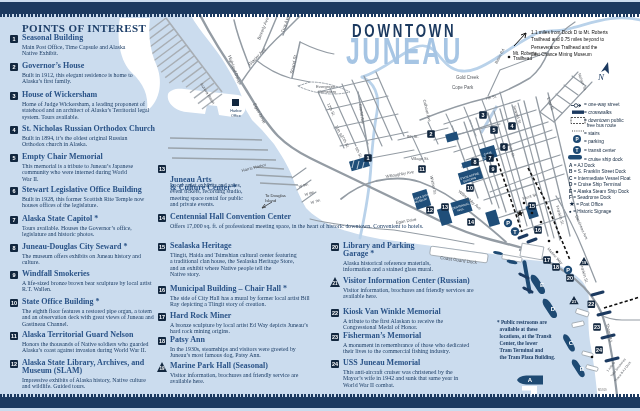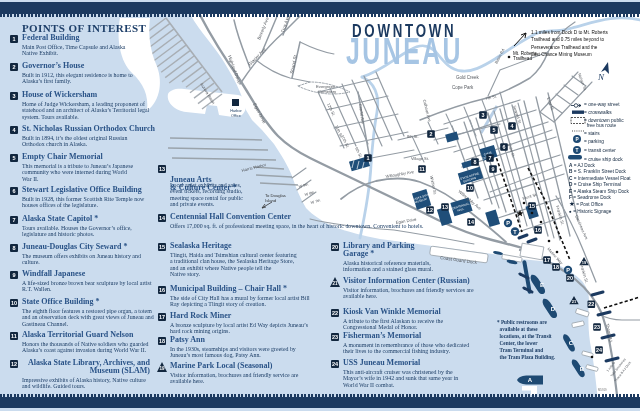--- a/index.html
+++ b/index.html
@@ -432,21 +432,21 @@
 
 <div style="position:absolute;left:352px;top:20.5px;font-family:'Liberation Sans',sans-serif;
   font-weight:bold;color:#1c3a60;font-size:17.5px;letter-spacing:3.6px;transform:scaleX(0.76);transform-origin:0 0;">DOWNTOWN</div>
 <div style="position:absolute;left:346px;top:30.5px;font-family:'Liberation Sans',sans-serif;
   font-weight:bold;color:#a6c5e4;font-size:36px;letter-spacing:3.6px;transform:scaleX(0.69);transform-origin:0 0;">JUNEAU</div>
 
 <div class="poi-head">POINTS OF INTEREST</div>
 
 <div class="item" style="left:10px;top:35px;">
       <span class="mk">1</span>
-      <span class="tt" style="">Federal Building</span>
+      <span class="tt" style="">Seasonal Building</span>
       <span class="ds" style="top:9px;width:118px;">Main Post Office, Time Capsule and Alaska Native Exhibit.</span>
     </div>
 <div class="item" style="left:10px;top:63px;">
       <span class="mk">2</span>
       <span class="tt" style="">Governor’s House</span>
       <span class="ds" style="top:9px;width:130px;">Built in 1912, this elegant residence is home to Alaska’s first family.</span>
     </div>
 <div class="item" style="left:10px;top:92px;">
       <span class="mk">3</span>
       <span class="tt" style="">House of Wickersham</span>
@@ -472,36 +472,36 @@
       <span class="tt" style="">Alaska State Capitol *</span>
       <span class="ds" style="top:9px;width:132px;">Tours available. Houses the Governor’s office, legislature and historic photos.</span>
     </div>
 <div class="item" style="left:10px;top:244px;">
       <span class="mk">8</span>
       <span class="tt" style="">Juneau-Douglas City Seward *</span>
       <span class="ds" style="top:9px;width:125px;">The museum offers exhibits on Juneau history and culture.</span>
     </div>
 <div class="item" style="left:10px;top:271px;">
       <span class="mk">9</span>
-      <span class="tt" style="">Windfall Japanese</span>
+      <span class="tt" style="">Windfall Smokeries</span>
       <span class="ds" style="top:9px;width:130px;">A life-sized bronze brown bear sculpture by local artist R.T. Wallen.</span>
     </div>
 <div class="item" style="left:10px;top:299px;">
       <span class="mk">10</span>
       <span class="tt" style="">State Office Building *</span>
       <span class="ds" style="top:9px;width:133px;">The eighth floor features a restored pipe organ, a totem and an observation deck with great views of Juneau and Gastineau Channel.</span>
     </div>
 <div class="item" style="left:10px;top:332px;">
       <span class="mk">11</span>
       <span class="tt" style="">Alaska Territorial Guard Nelson</span>
       <span class="ds" style="top:9px;width:140px;">Honors the thousands of Native soldiers who guarded Alaska’s coast against invasion during World War II.</span>
     </div>
 <div class="item" style="left:10px;top:360px;">
       <span class="mk">12</span>
-      <span class="tt wrap" style="width:128px;text-align:right;">Alaska State Library, Archives, and<br>Museum (SLAM)</span>
+      <span class="tt wrap" style="width:128px;">Alaska State Library, Archives, and<br>Museum (SLAM)</span>
       <span class="ds" style="top:17px;width:128px;">Impressive exhibits of Alaska history, Native culture and wildlife. Guided tours.</span>
     </div>
 <div class="item" style="left:158px;top:165px;">
       <span class="mk">13</span>
       <span class="tt wrap" style="width:100px;margin-top:12px;">Juneau Arts<br>&amp; Culture Center *</span>
       <span class="ds" style="top:17px;width:76px;">Local artist exhibits and sales, event tickets, recording studio, meeting space rental for public and private events.</span>
     </div>
 <div class="item" style="left:158px;top:214px;">
       <span class="mk">14</span>
       <span class="tt" style="">Centennial Hall Convention Center</span>
@@ -524,21 +524,21 @@
     </div>
 <div class="item" style="left:158px;top:337px;">
       <span class="mk">18</span>
       <span class="tt" style="">Patsy Ann</span>
       <span class="ds" style="top:9px;width:140px;">In the 1930s, steamships and visitors were greeted by Juneau’s most famous dog, Patsy Ann.</span>
     </div>
 <div class="item" style="left:158px;top:363px;">
       <span class="mk tri">
         <span>19</span>
       </span>
-      <span class="tt" style="">Marine Park Local (Seasonal)</span>
+      <span class="tt" style="">Marine Park Hall (Seasonal)</span>
       <span class="ds" style="top:9px;width:140px;">Visitor information, brochures and friendly service are available here.</span>
     </div>
 <div class="item" style="left:331px;top:243px;">
       <span class="mk">20</span>
       <span class="tt wrap" style="width:118px;">Library and Parking<br>Garage *</span>
       <span class="ds" style="top:17px;width:105px;">Alaska historical reference materials, information and a stained glass mural.</span>
     </div>
 <div class="item" style="left:331px;top:278px;">
       <span class="mk tri">
         <span>21</span>

